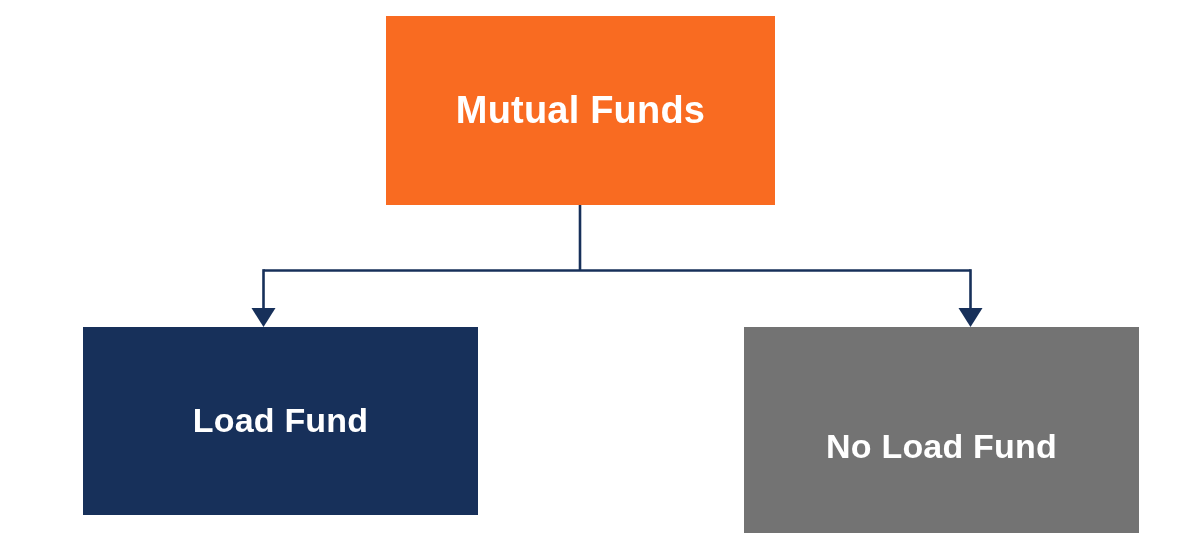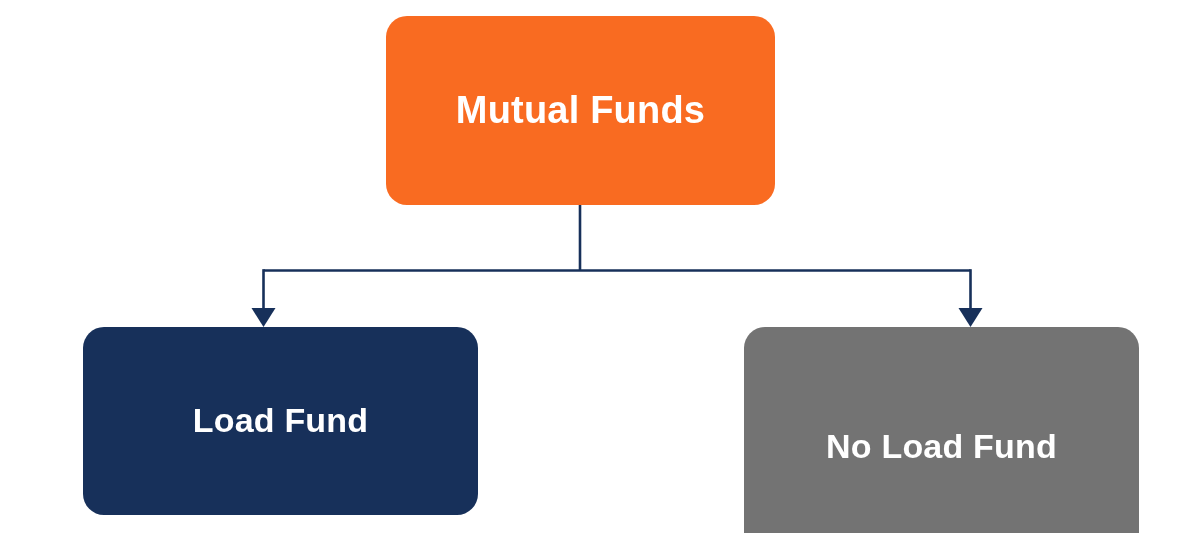--- a/index.html
+++ b/index.html
@@ -26,21 +26,20 @@
     height: 533px;
     pointer-events: none;
   }
   .node-box {
     position: absolute;
     display: flex;
     align-items: center;
     justify-content: center;
     box-sizing: border-box;
     text-align: center;
-    border-radius: 21px;
   }
   .node-label {
     color: #ffffff;
     font-weight: bold;
     letter-spacing: 0.2px;
     line-height: 1.1;
     white-space: nowrap;
   }
   #node-root {
     left: 386px;

